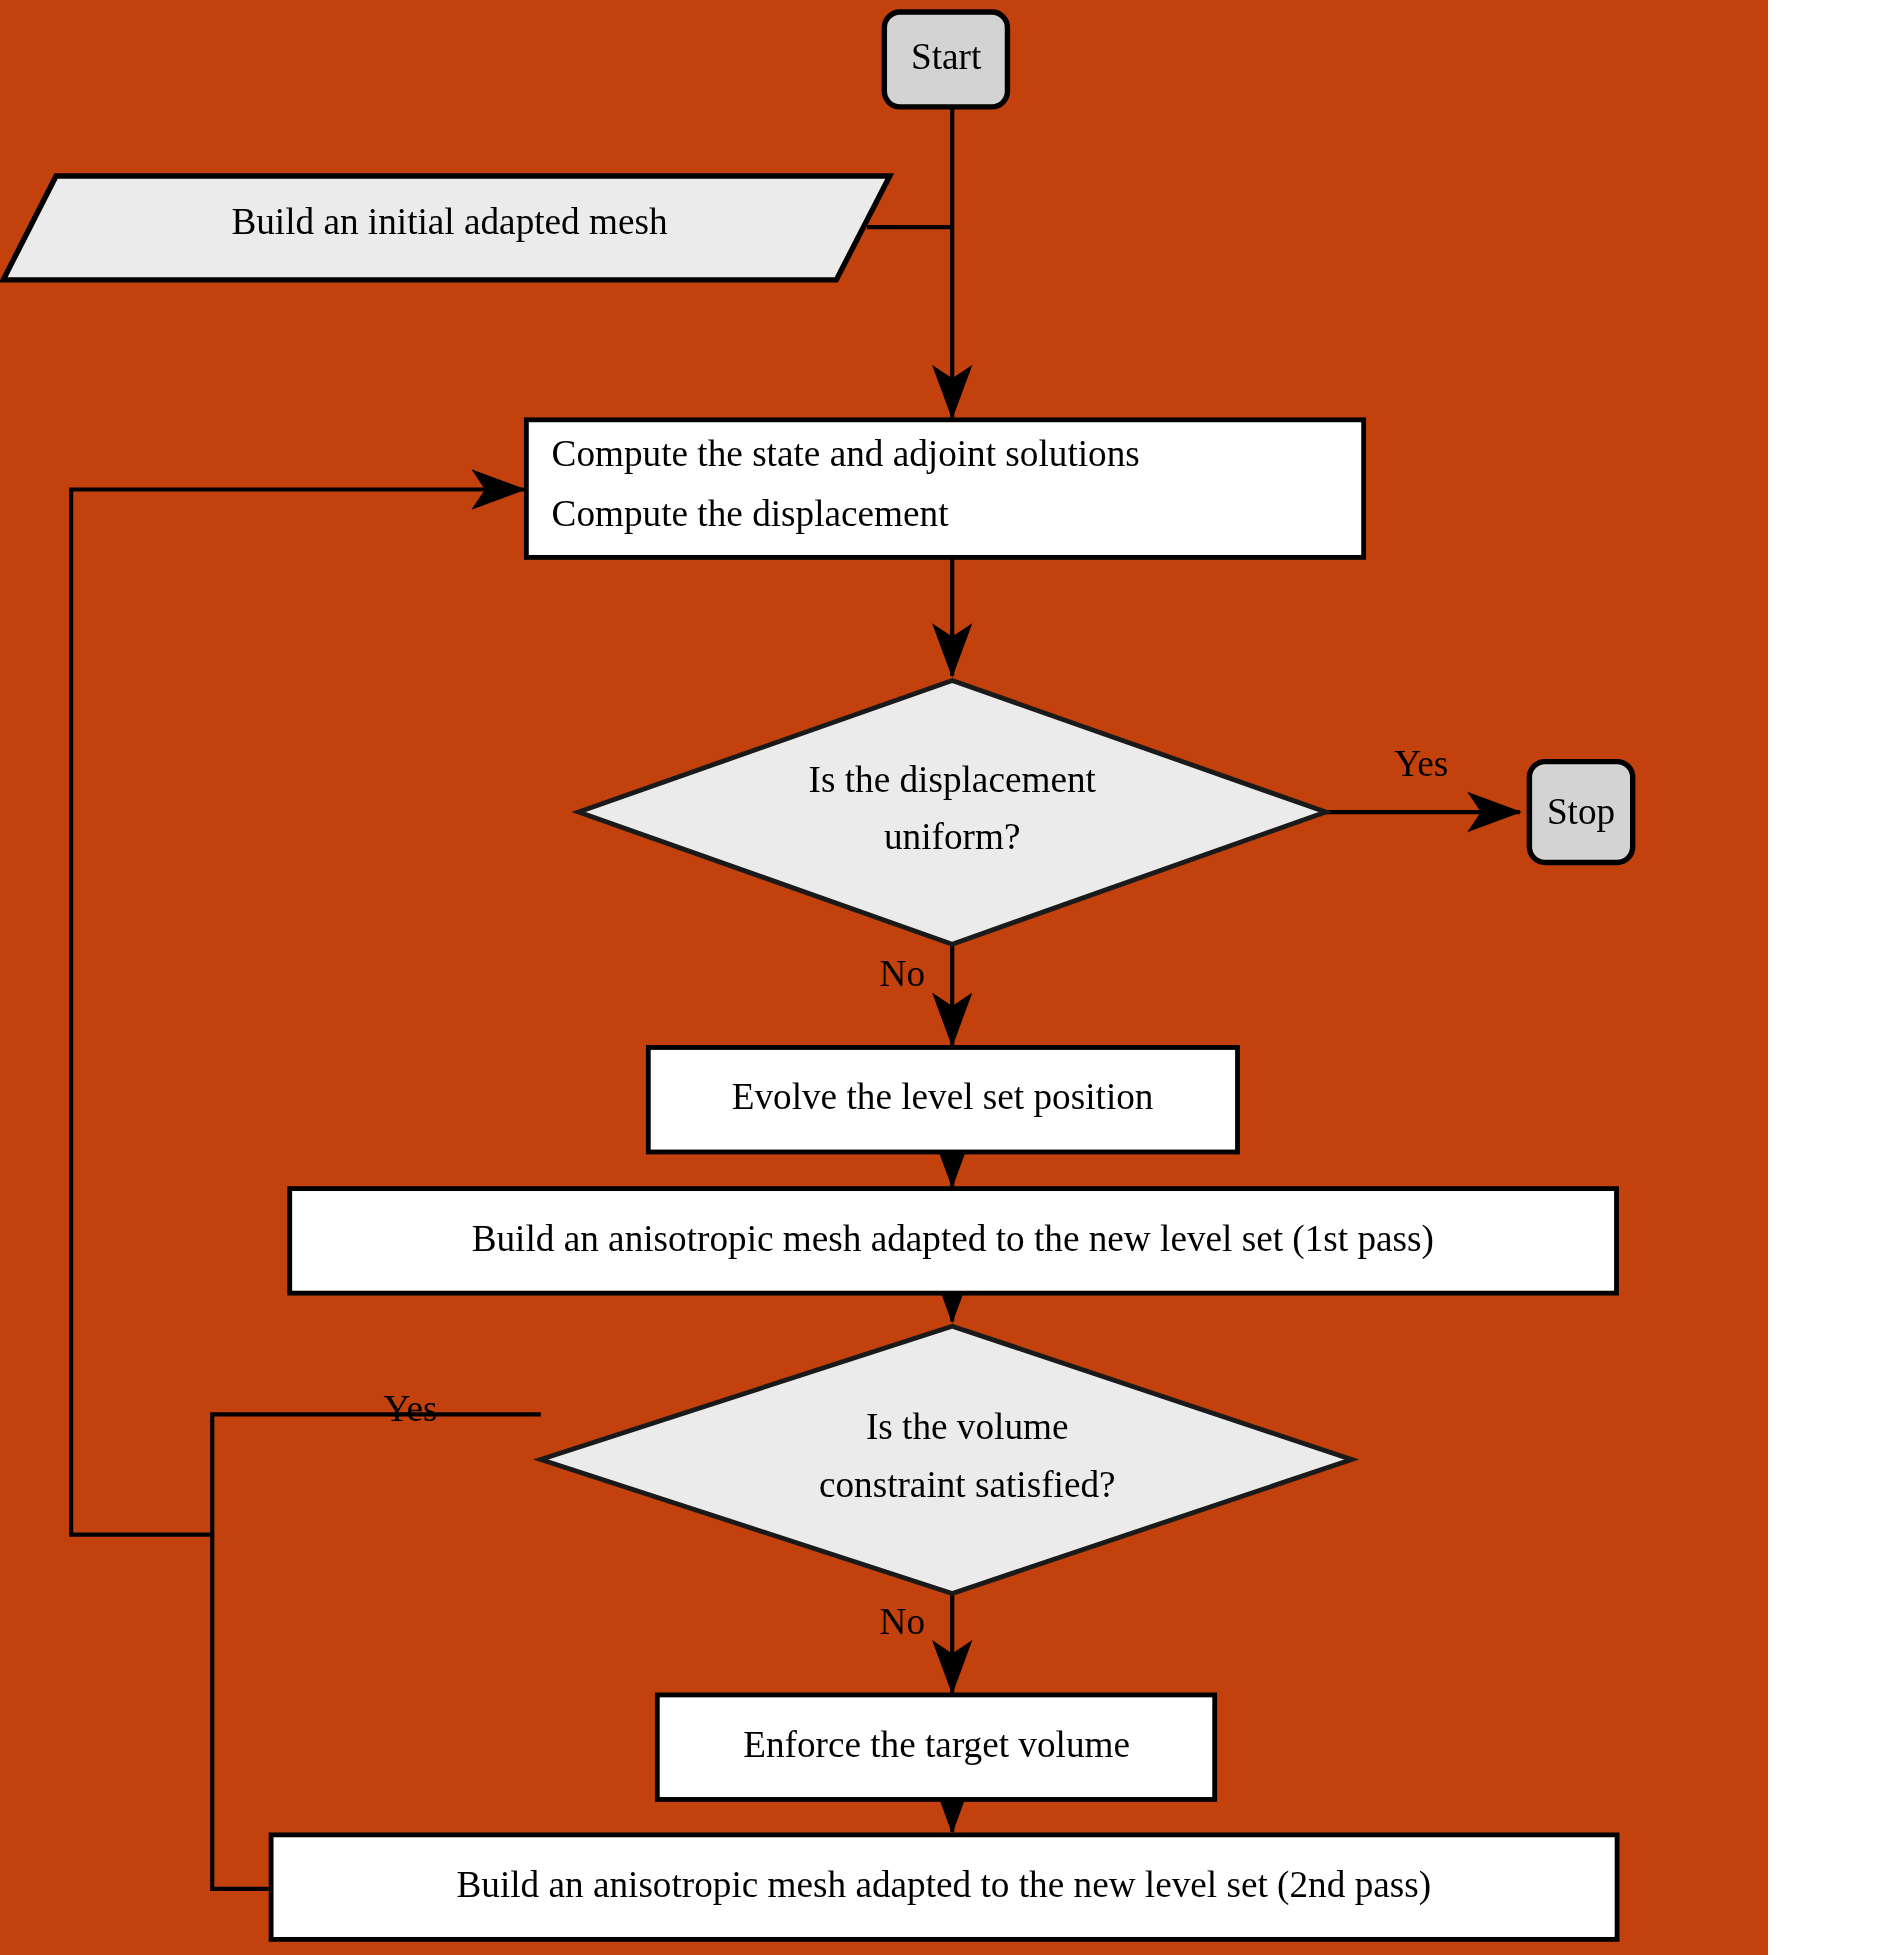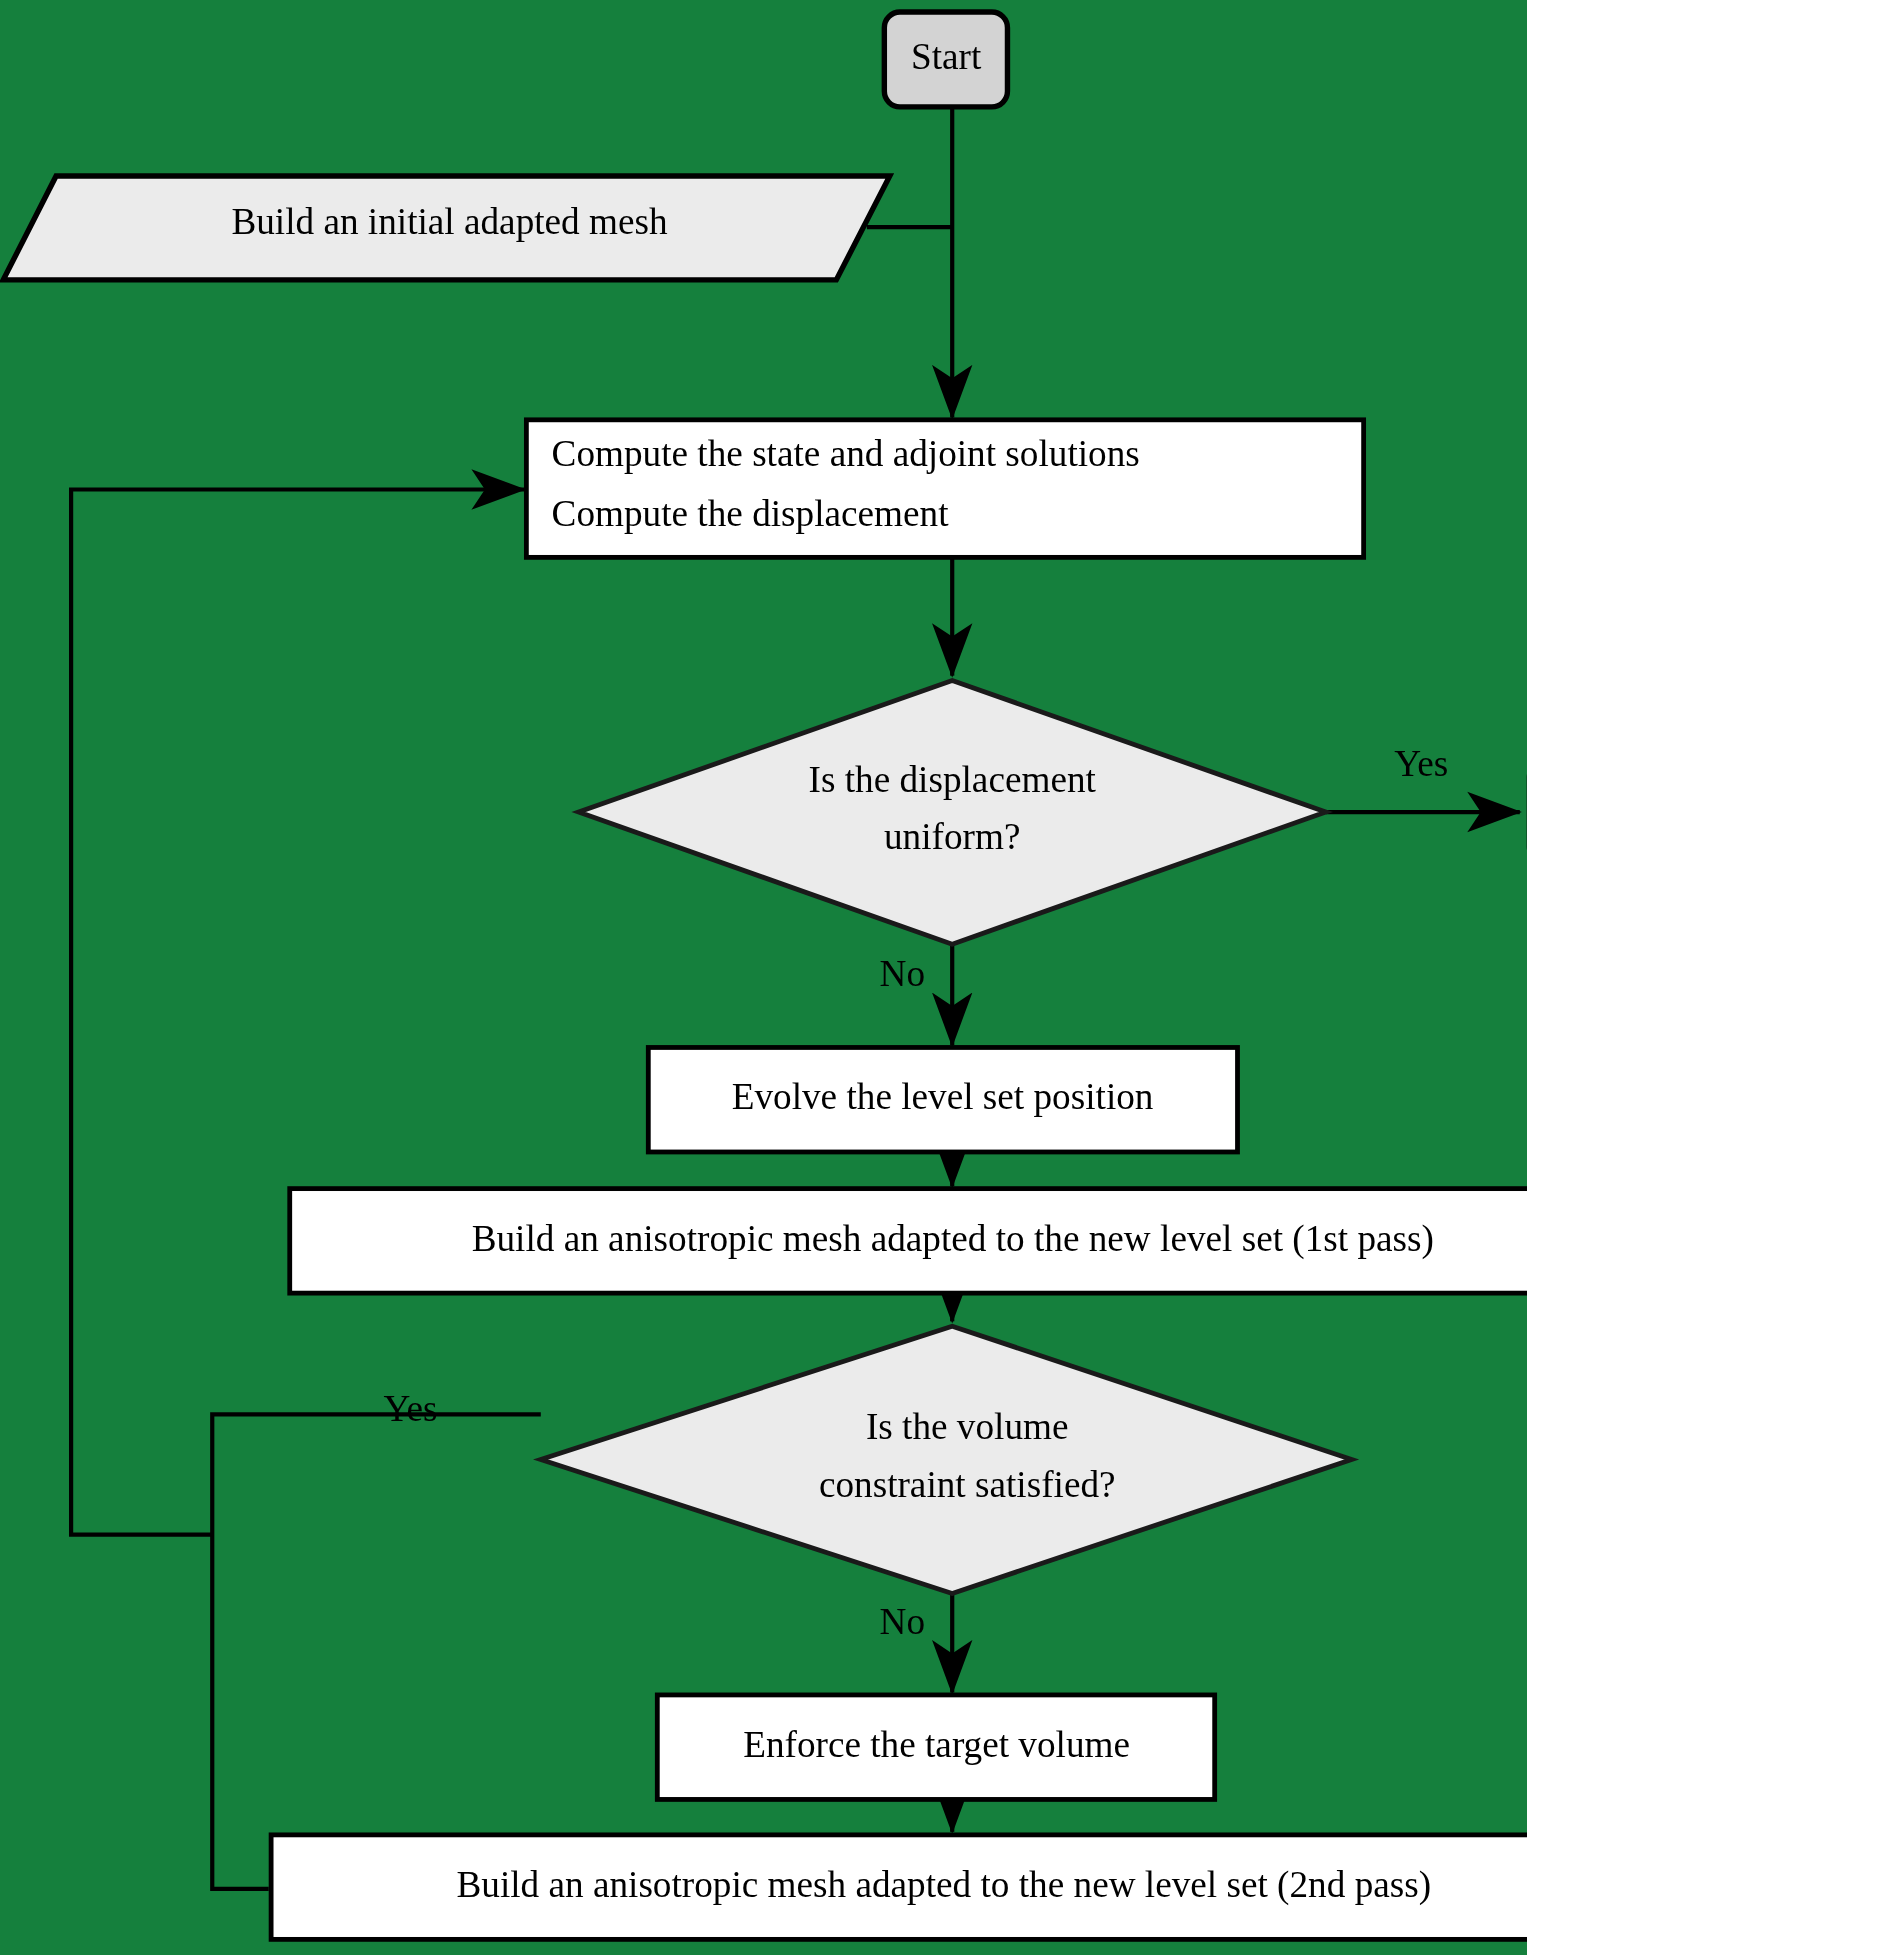--- a/index.html
+++ b/index.html
@@ -2,23 +2,23 @@
 <html style="font-size:9.6px"><head>
 <meta charset="utf-8">
 <style>
   html, body {
     margin: 0;
     padding: 0;
     background: #ffffff;
   }
   #page {
     position: relative;
-    width: 1527px;
+    width: 1768px;
     height: 1955px;
-    background: #15803d;
+    background: #c2410c;
     overflow: hidden;
     font-family: "Liberation Serif", "DejaVu Serif", serif;
   }
   svg#flow {
     position: absolute;
     left: 0;
     top: 0;
     width: 1887px;
     height: 1955px;
     display: block;

